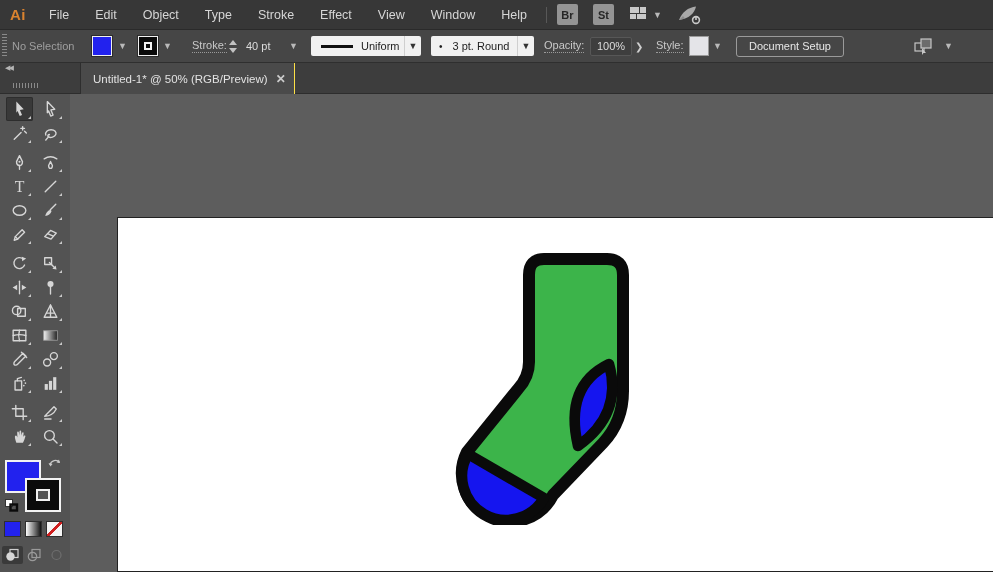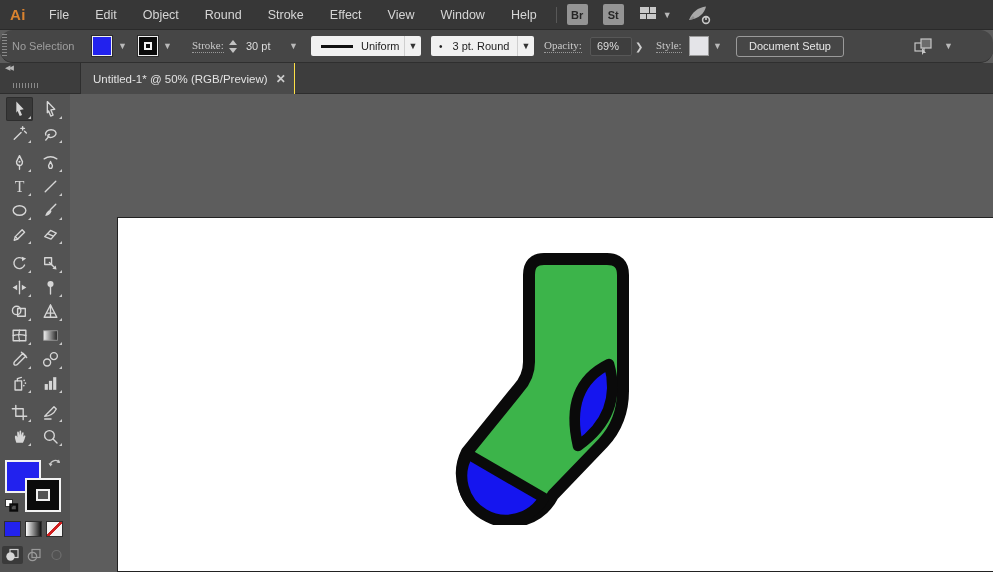--- a/index.html
+++ b/index.html
@@ -18,25 +18,25 @@
   .mb-sep { width:1px; height:16px; background:#585858; margin:0 10px 0 6px; }
   .badge { width:21px; height:21px; margin-right:15px; background:#949494; color:#262626;
            border:none; border-radius:2px; font-size:11px; font-weight:bold;
            font-family:"Liberation Sans",sans-serif; display:flex; align-items:center; justify-content:center; }
   .ws-btn { display:flex; align-items:center; gap:6px; background:none; border:none; margin-right:14px; }
   .chev { color:#b9b9b9; font-size:9px; }
   .gpu { display:flex; align-items:center; }
 
   
   .controlbar { position:absolute; left:0; top:30px; width:993px; height:33px;
-                background:#464646; border-bottom:1px solid #2f2f2f;border-radius:13px; }
+                background:#464646; border-bottom:1px solid #2f2f2f; }
   .cb { position:absolute; top:0; height:32px; display:flex; align-items:center; }
   .cb-grip { left:2px; width:5px; top:4px; height:24px;
              background:repeating-linear-gradient(#8a8a8a 0 1px, transparent 1px 3px); }
-  .cb-label { color:#c9c9c9; font-size:11px; border-bottom:1px dotted #9a9a9a; line-height:13px;font-family:Liberation Serif, serif; }
+  .cb-label { color:#c9c9c9; font-size:11px; border-bottom:1px dotted #9a9a9a; line-height:13px; }
   .muted { color:#9f9f9f; font-size:11px; }
   .val { color:#dedede; font-size:11px; }
   .swatch { width:20px; height:20px; border:1px solid #f0f0f0; outline:1px solid #2c2c2c; }
   .swatch.stroke-sw { background:#0a0a0a; display:flex; align-items:center; justify-content:center; }
   .swatch.stroke-sw .hole { width:8px; height:8px; border:2px solid #f2f2f2; background:#0a0a0a; }
   .stepper { display:flex; flex-direction:column; gap:3px; }
   .stepper .up { width:0; height:0; border-left:4px solid transparent; border-right:4px solid transparent; border-bottom:5px solid #c2c2c2; }
   .stepper .dn { width:0; height:0; border-left:4px solid transparent; border-right:4px solid transparent; border-top:5px solid #c2c2c2; }
   .white-box { height:20px; background:#f1f1f1; display:flex; align-items:center;
                border-radius:2px 0 0 2px; color:#1e1e1e; font-size:11px; }
@@ -106,21 +106,21 @@
 </style>
 </head>
 <body>
 
 <div class="menubar">
   <div class="ai-logo">Ai</div>
   <nav class="menu-items" id="menu-items">
       <span class="menu-item">File</span>
       <span class="menu-item">Edit</span>
       <span class="menu-item">Object</span>
-      <span class="menu-item">Round</span>
+      <span class="menu-item">Type</span>
       <span class="menu-item">Stroke</span>
       <span class="menu-item">Effect</span>
       <span class="menu-item">View</span>
       <span class="menu-item">Window</span>
       <span class="menu-item">Help</span>
     </nav>
   <div class="mb-sep"></div>
   <button class="badge">Br</button>
   <button class="badge">St</button>
   <button class="ws-btn">
@@ -160,21 +160,21 @@
     </div>
   <div class="cb chev" style="left:163px">▼</div>
 
   <div class="cb" style="left:192px">
       <span class="cb-label">Stroke:</span>
     </div>
   <div class="cb stepper" style="left:229px; justify-content:center">
       <span class="up"></span>
       <span class="dn"></span>
     </div>
-  <div class="cb val" style="left:246px">30 pt</div>
+  <div class="cb val" style="left:246px">40 pt</div>
   <div class="cb chev" style="left:289px">▼</div>
 
   <div class="cb" style="left:311px">
     <div class="white-box" style="width:93px">
       <span class="stroke-line"></span>
       <span>Uniform</span>
     </div>
     <div class="white-chev">▼</div>
   </div>
 
@@ -183,21 +183,21 @@
       <span style="font-size:10px">•</span>
       <span>3 pt. Round</span>
     </div>
     <div class="white-chev">▼</div>
   </div>
 
   <div class="cb" style="left:544px">
       <span class="cb-label">Opacity:</span>
     </div>
   <div class="cb" style="left:590px">
-      <div class="field" style="width:42px">69%</div>
+      <div class="field" style="width:42px">100%</div>
     </div>
   <div class="cb" style="left:635px; color:#cfcfcf; font-size:10px">❯</div>
 
   <div class="cb" style="left:656px">
       <span class="cb-label">Style:</span>
     </div>
   <div class="cb" style="left:689px">
       <div class="style-sw"></div>
     </div>
   <div class="cb chev" style="left:713px">▼</div>

